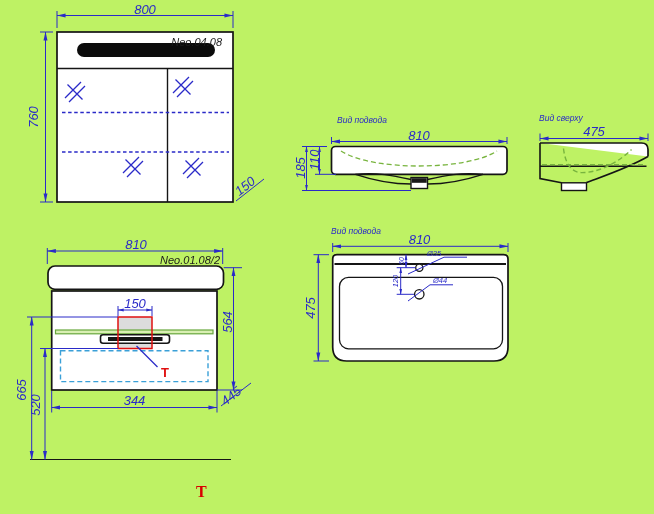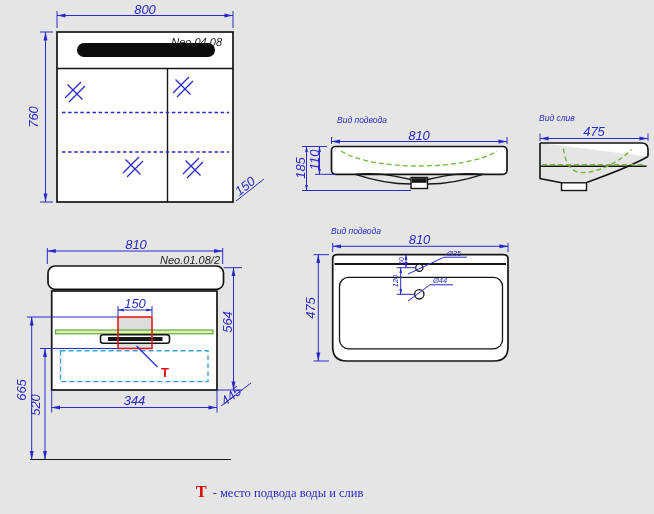--- a/index.html
+++ b/index.html
@@ -1,16 +1,16 @@
 <!DOCTYPE html>
 <html><head>
 <meta charset="utf-8">
 <style>
   html,body{margin:0;padding:0;background:#fff;}
-  #stage{position:relative;width:654px;height:514px;background:#e5e5e5;overflow:hidden;
+  #stage{position:relative;width:654px;height:514px;background:#bef264;overflow:hidden;
          font-family:"Liberation Sans",sans-serif;text-decoration:underline;}
   #stage svg{position:absolute;left:0;top:0;}
   .txt{position:absolute;white-space:nowrap;line-height:1;}
   .dim{color:#2a2ac8;font:italic 13px "Liberation Sans",sans-serif;}
   .dim.sm{font-size:7.5px;}
   .dim.xs{font-size:7px;}
   .model{color:#1b1b1b;font:italic 11px "Liberation Sans",sans-serif;}
   .vtitle{color:#2a2ac8;font:italic 8.5px "Liberation Sans",sans-serif;}
   .c{transform:translate(-50%,-50%);}
   .r90{transform:translate(-50%,-50%) rotate(-90deg);}
@@ -163,39 +163,38 @@
 <div class="txt dim c" style="left:145px;top:8.5px">800</div>
 <div class="txt model rend" style="left:222px;top:42px">Neo.04.08</div>
 <div class="txt dim r90" style="left:33px;top:117px">760</div>
 <div class="txt dim r38" style="left:245px;top:186px">150</div>
 
 <div class="txt vtitle lstart" style="left:337px;top:119.5px">Вид подвода</div>
 <div class="txt dim c" style="left:419px;top:134.5px">810</div>
 <div class="txt dim r90" style="left:300px;top:168px">185</div>
 <div class="txt dim r90" style="left:314px;top:160px">110</div>
 
-<div class="txt vtitle lstart" style="left:539px;top:117.5px">Вид слив</div>
+<div class="txt vtitle lstart" style="left:539px;top:117.5px">Вид сверху</div>
 <div class="txt dim c" style="left:594px;top:131px">475</div>
 
 <div class="txt dim c" style="left:136px;top:243.5px">810</div>
 <div class="txt model rend" style="left:220px;top:259.5px">Neo.01.08/2</div>
 <div class="txt dim c" style="left:135px;top:302.5px">150</div>
 <div class="txt dim r90" style="left:227px;top:322px">564</div>
 <div class="txt dim r90" style="left:21px;top:390px">665</div>
 <div class="txt dim r90" style="left:35px;top:405px">520</div>
 <div class="txt dim c" style="left:134.5px;top:400px">344</div>
 <div class="txt dim r38" style="left:231px;top:396px">445</div>
 <div class="txt tmark c" style="left:165px;top:372px">Т</div>
 
 <div class="txt vtitle lstart" style="left:331px;top:230.5px">Вид подвода</div>
 <div class="txt dim c" style="left:419.5px;top:239px">810</div>
 <div class="txt dim r90" style="left:310px;top:308px">475</div>
-<div class="txt dim sm c" style="left:454px;top:252.5px">Ø35</div>
+<div class="txt dim sm c" style="left:434px;top:252.5px">Ø35</div>
 <div class="txt dim sm c" style="left:440px;top:280px">Ø44</div>
 <div class="txt dim sm r90" style="left:395px;top:281px">120</div>
 <div class="txt dim xs r90" style="left:401px;top:260.5px">60</div>
 
 <div id="legend">
   <span class="lt">Т</span>
-  <span class="ltx">- место подвода воды и слив</span>
 </div>
 
 </div>
 
 </body></html>

